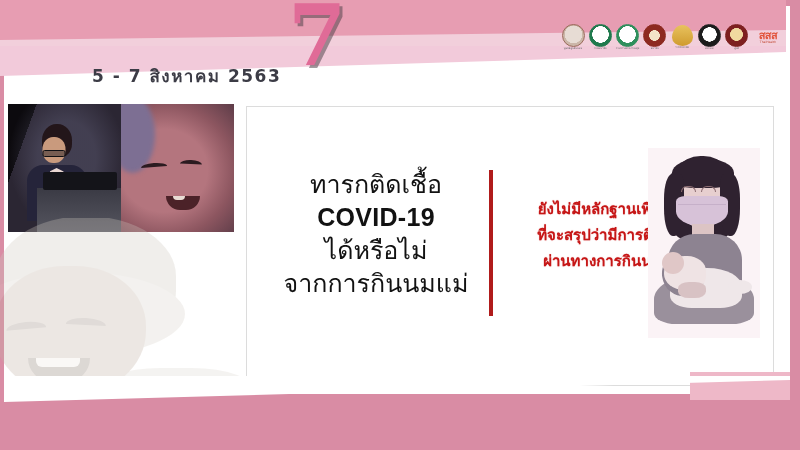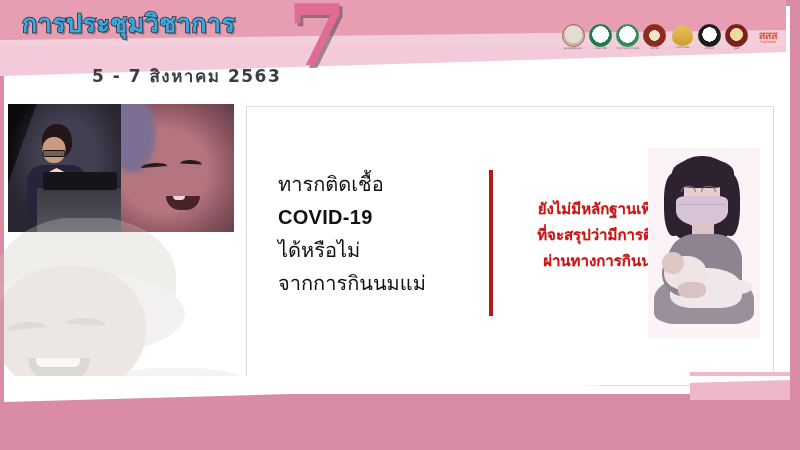--- a/index.html
+++ b/index.html
@@ -180,22 +180,22 @@
   .wm-body{position:absolute;left:96px;top:150px;width:160px;height:60px;
     background:#ddd8d2;border-radius:40% 40% 0 0;}
 
   
   .content-frame{
     position:absolute;left:246px;top:106px;width:526px;height:278px;
     border:1px solid #dcdcdc;background:rgba(255,255,255,.92);
   }
   .q-text{
     position:absolute;left:278px;top:168px;width:196px;
-    text-align:left;color:#121212;
-    font-size:20px;line-height:33px;
+    text-align:center;color:#121212;
+    font-size:25px;line-height:33px;
     font-family:"Liberation Sans","DejaVu Sans",sans-serif;
   }
   .q-text .en{font-weight:bold;letter-spacing:.3px;}
   .divider{
     position:absolute;left:489px;top:170px;width:4px;height:146px;
     background:#b01b1b;
   }
   .a-text{
     position:absolute;left:500px;top:196px;width:224px;
     text-align:center;color:#c61616;
@@ -271,21 +271,20 @@
 
 <div id="slide">
 
   <div class="page-white"></div>
 
   <div class="band-dark"></div>
   <div class="band-light2"></div>
   <div class="band-light"></div>
 
   <div class="hdr-seven">7</div>
-  <div class="hdr-th1">การประชุมวิชาการ</div>
   <div class="hdr-date">5 - 7 สิงหาคม 2563</div>
 
 
   <div class="logos">
     <div class="logo lg1">
         <span class="mark"></span>
         <span class="cap">มูลนิธิศูนย์นมแม่</span>
       </div>
     <div class="logo lg2">
         <span class="mark"></span>

